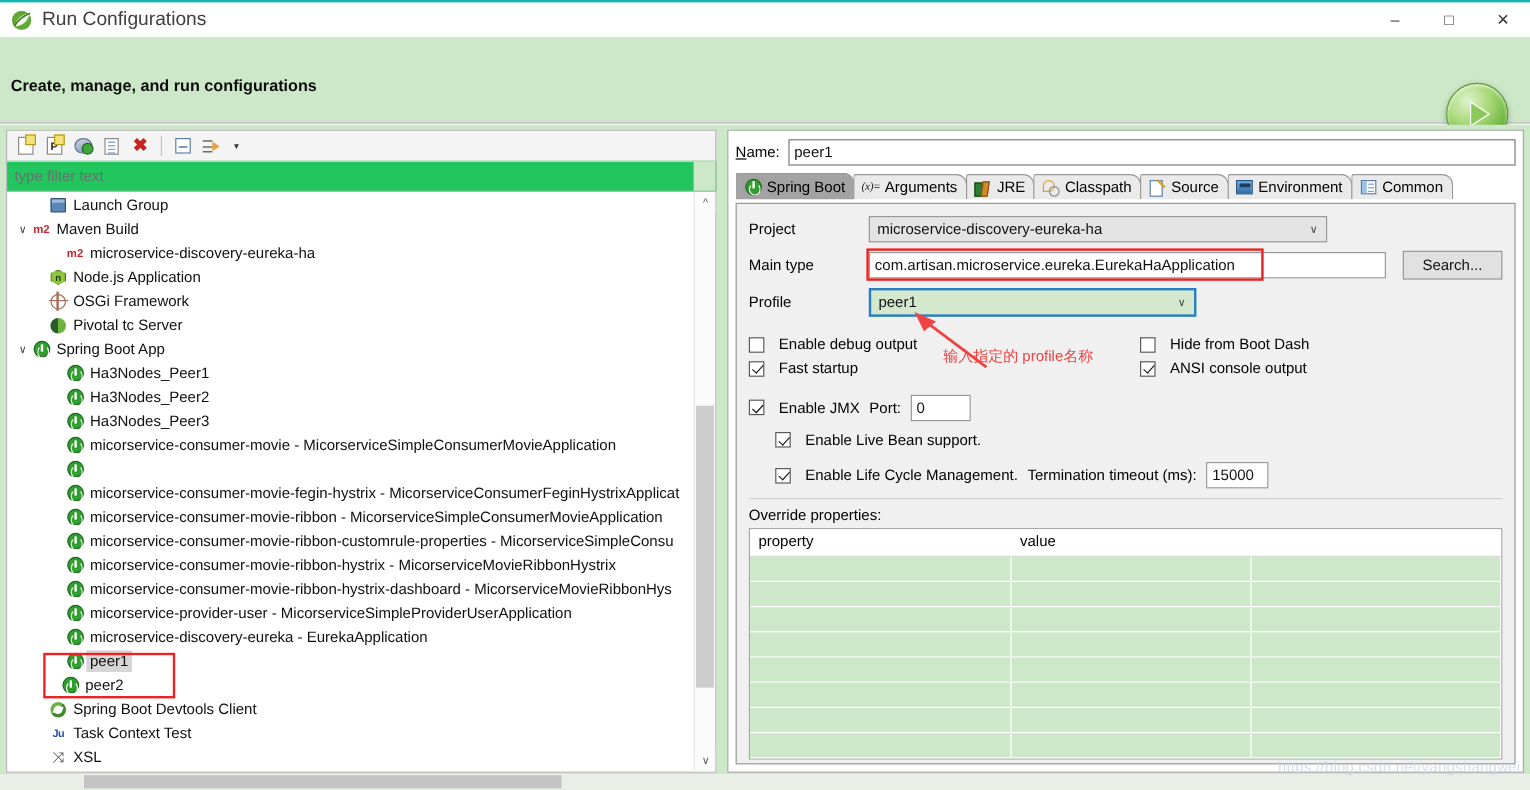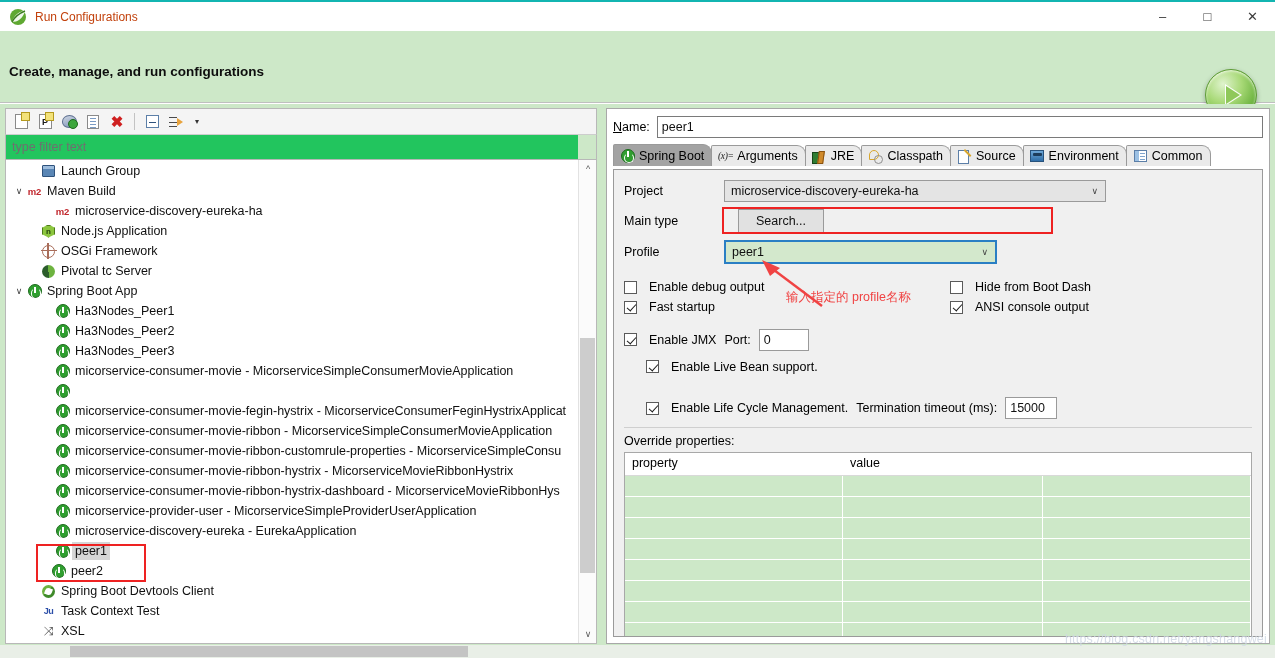--- a/index.html
+++ b/index.html
@@ -16,21 +16,21 @@
 
   
   #titlebar{
     height:31px; width:100%;
     background:#ffffff;
     border-top:2px solid #13b5b1;
     display:flex; align-items:center;
     position:relative;
   }
   #title-icon{ margin-left:9px; width:18px; height:18px; position:relative; }
-  #title-text{ margin-left:8px; font-size:12px; color:#c2410c; }
+  #title-text{ margin-left:8px; font-size:16px; color:#404040; }
   .wbtns{ position:absolute; right:0; top:0; height:29px; display:flex; }
   .wbtn{ width:45px; height:29px; display:flex; align-items:center; justify-content:center;
          font-size:13px; color:#3a3a3a; }
 
   
   #header{
     height:72px; background:#cde8c8; position:relative;
     border-bottom:1px solid #bfbfbf;
   }
   #header-title{
@@ -574,20 +574,21 @@
       <div class="frow">
         <span class="flabel">Project</span>
         <div class="combo" style="width:382px;">
           <span class="cv">microservice-discovery-eureka-ha</span>
           <span class="caret">∨</span>
         </div>
       </div>
 
       <div class="frow" style="position:relative;">
         <span class="flabel">Main type</span>
+        <input class="txtfield" style="width: 447px;" type="text" value="com.artisan.microservice.eureka.EurekaHaApplication">
         <button class="btn" style="margin-left:14px;width:86px;">Search...</button>
         <div class="redbox" style="left:98px; top:-2px; width:331px; height:27px;"></div>
       </div>
 
       <div class="frow">
         <span class="flabel">Profile</span>
         <div class="combo" style="width:273px;background:#d3e8cc;border:2px solid #2a7fc4;height:24px;">
           <span class="cv">peer1</span>
           <span class="caret">∨</span>
         </div>
@@ -635,21 +636,21 @@
 
       <div style="padding-left:22px;">
         <label class="chk">
           <span class="box on"></span>
           <span>Enable Live Bean support.</span>
         </label>
       </div>
 
       <div style="height:9px;"></div>
 
-      <div style="padding-left:22px;display:flex;align-items:center;gap:8px;margin-top:12px;">
+      <div style="padding-left:22px;display:flex;align-items:center;gap:8px;">
         <label class="chk">
           <span class="box on"></span>
           <span>Enable Life Cycle Management.</span>
         </label>
         <span>Termination timeout (ms):</span>
         <input class="txtfield" style="width: 52px;" type="text" value="15000">
       </div>
 
       <div class="hr"></div>
 

